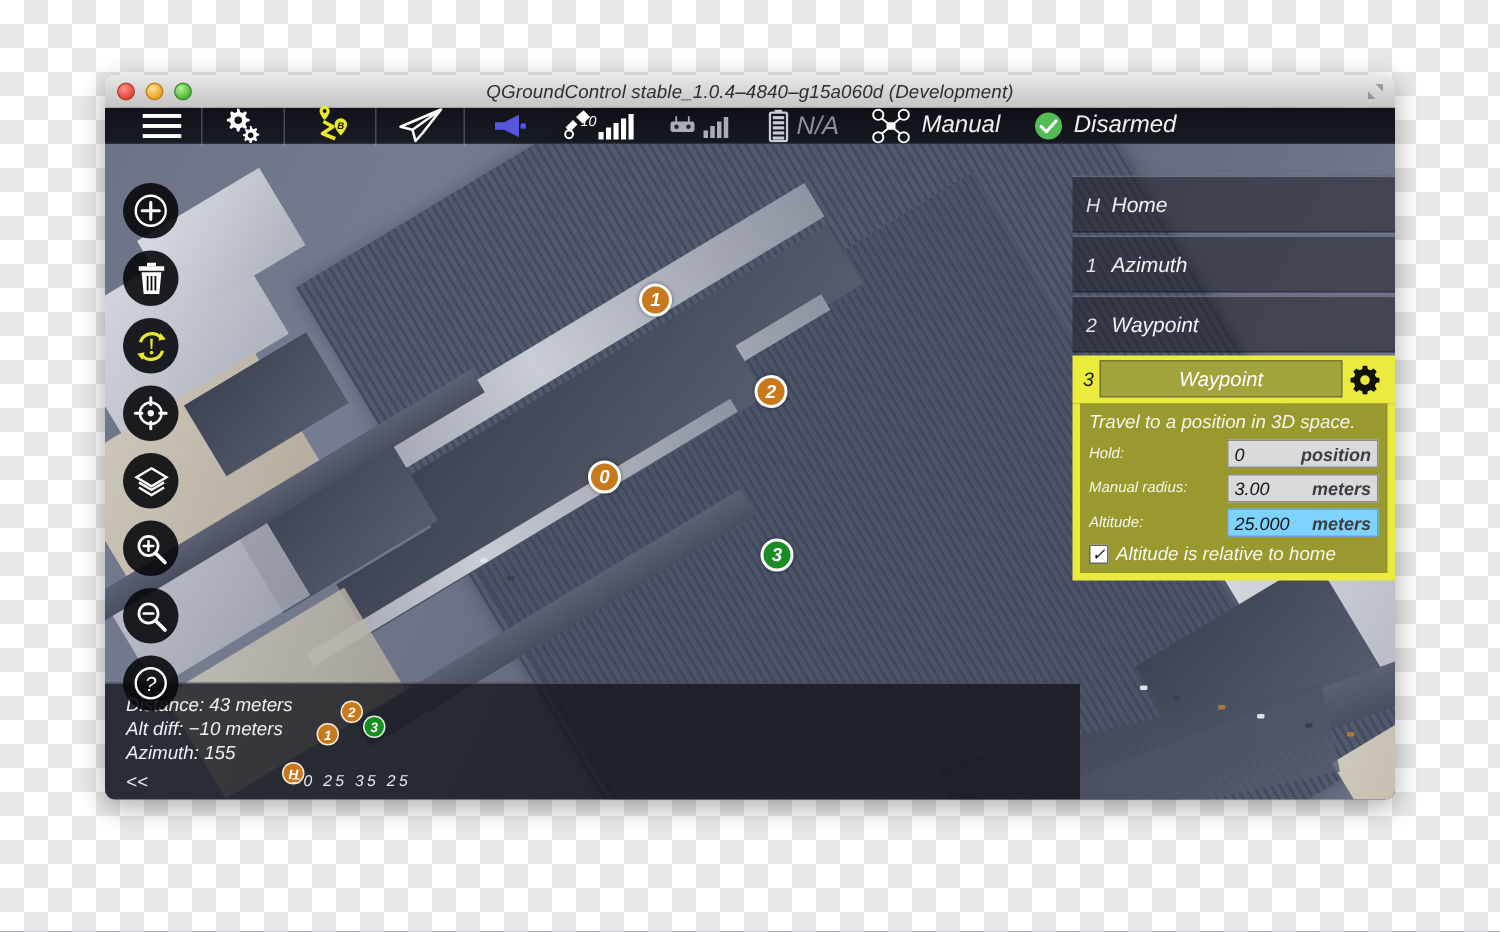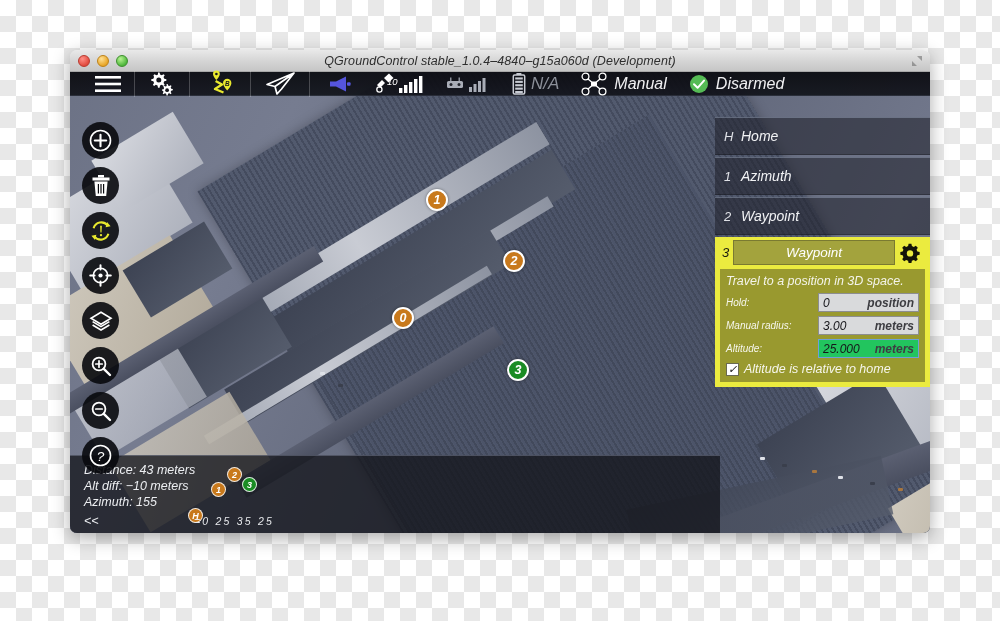--- a/index.html
+++ b/index.html
@@ -191,21 +191,21 @@
   .detail-desc { color:#f4f4ea; font-size:12.5px; margin-bottom:5px; }
   .fact-row { display:flex; align-items:center; margin-bottom:4px; }
   .fact-label { color:#f6f6ec; font-size:10px; width: 92px; }
   .fact-field {
     flex:1; height: 19px;
     background:#d9dadc; border:1px solid #8c8d90;
     display:flex; align-items:center; justify-content:space-between;
     padding: 0 4px;
     font-size: 12px; color:#16161a;
   }
-  .fact-field.focused { border:1px solid #6f9fd8; background:#22c55e; }
+  .fact-field.focused { border:1px solid #6f9fd8; background:#7dd3fc; }
   .fact-unit { color:#3d3d42; font-size:12px; font-weight:bold; }
   .check-row { display:flex; align-items:center; gap:5px; margin-top:2px; }
   .checkbox {
     width:13px; height:13px; background:#fff; border:1px solid #6a6a50;
     display:flex; align-items:center; justify-content:center;
     font-size:11px; color:#111; cursor:pointer;
   }
   .check-label { color:#f6f6ec; font-size:12.5px; }
 
   

